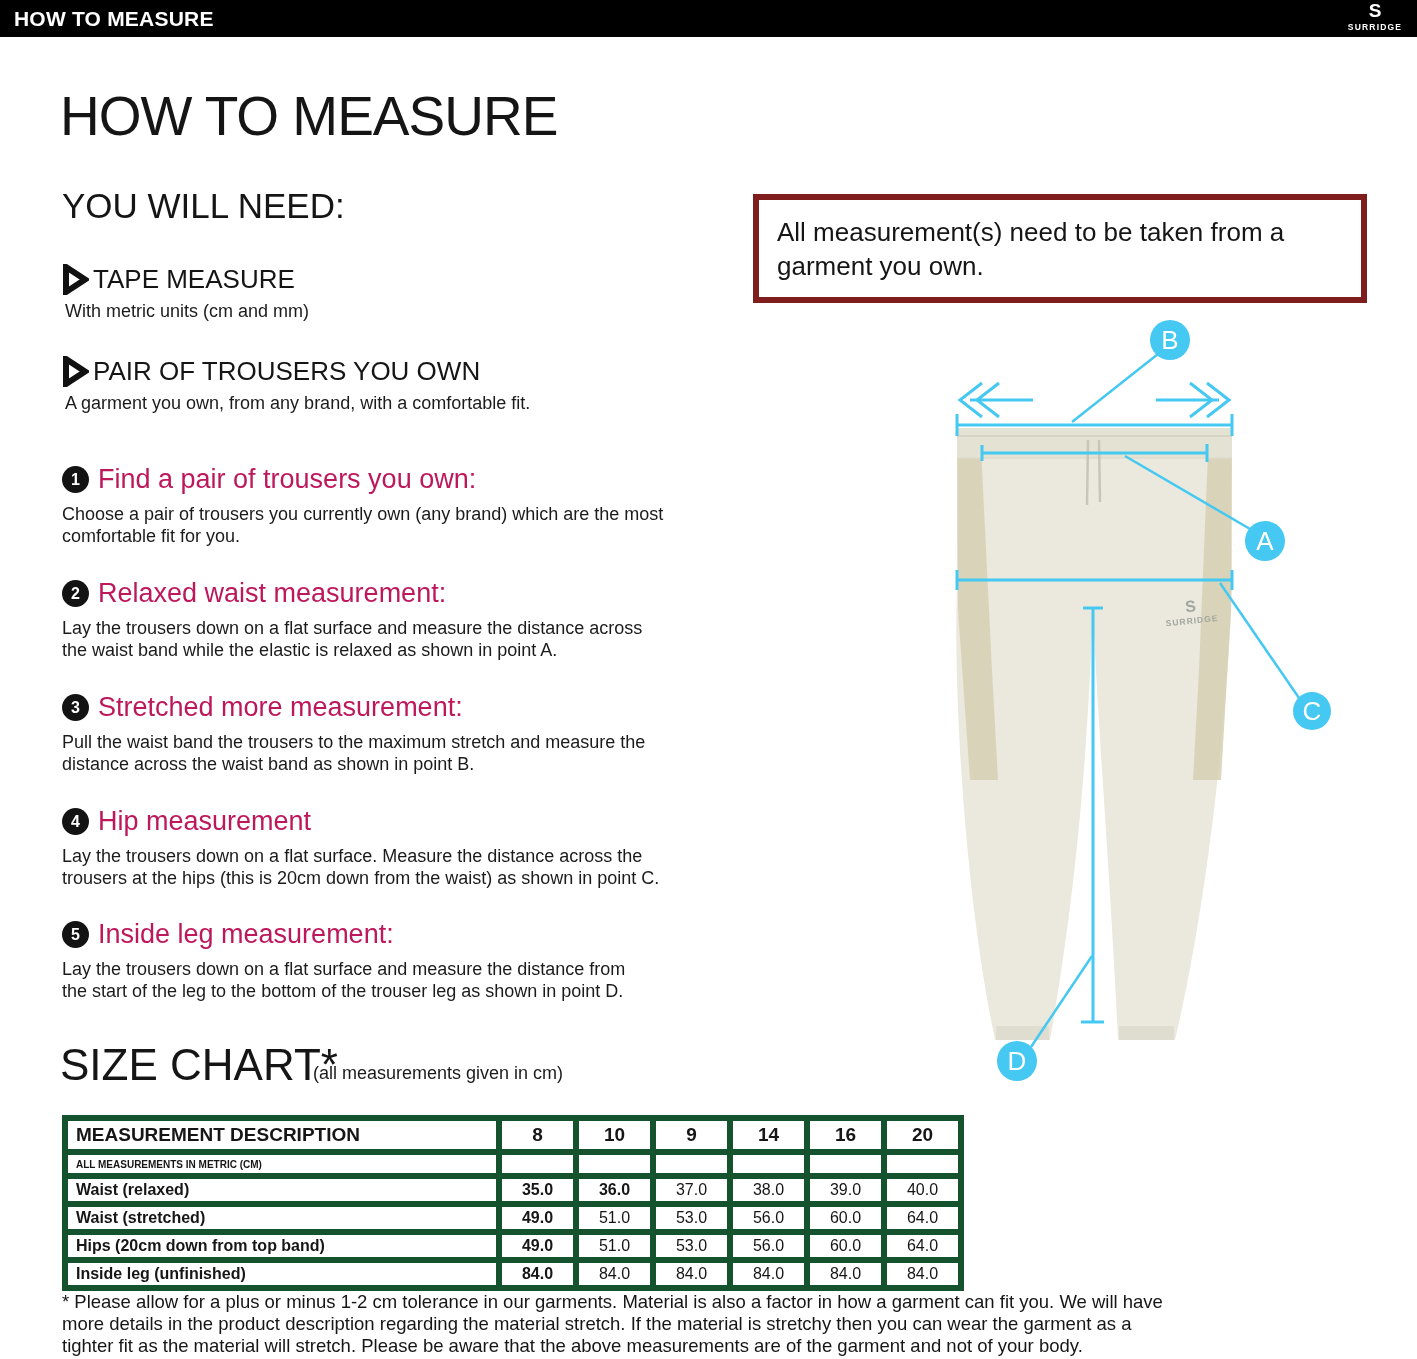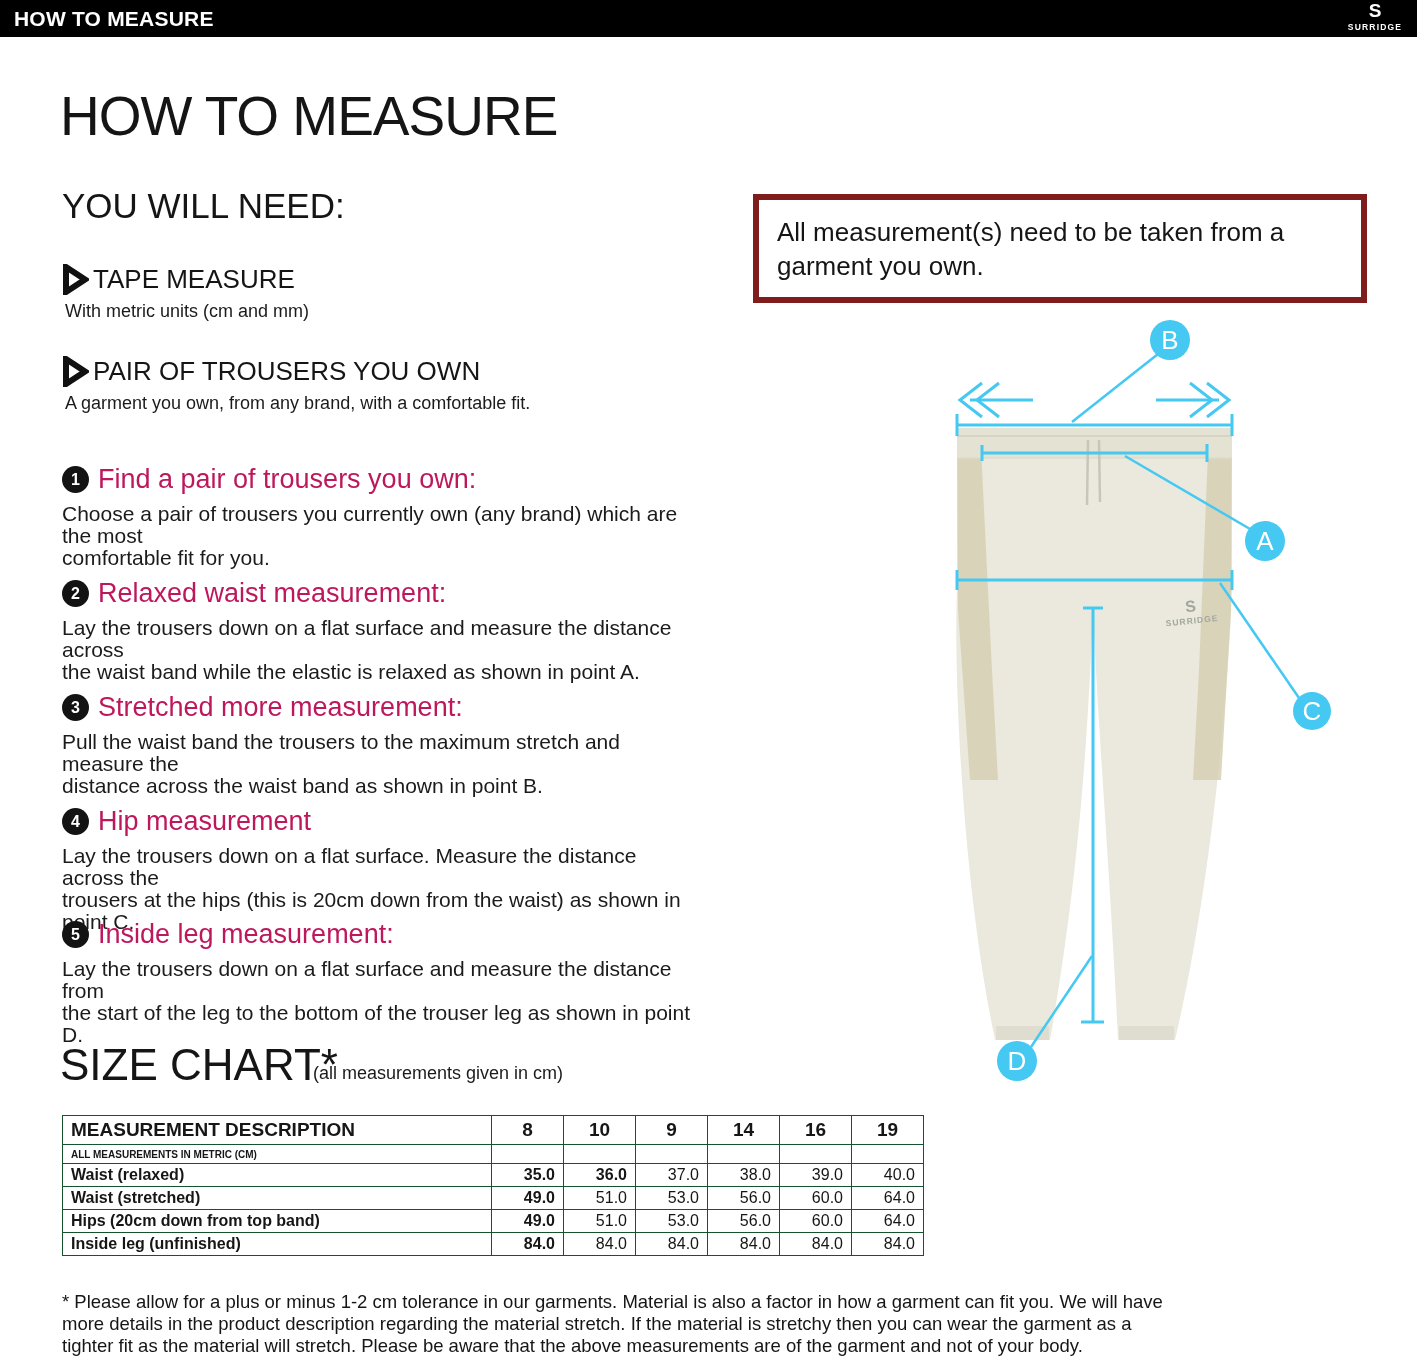--- a/index.html
+++ b/index.html
@@ -35,46 +35,46 @@
   
   .step{position:absolute;left:62px;width:640px;}
   .step-head{display:flex;align-items:center;gap:9px;}
   .step-badge{
     width:27px;height:27px;border-radius:50%;background:#131313;color:#fff;
     display:inline-flex;align-items:center;justify-content:center;
     font-size:16px;font-weight:700;flex:0 0 27px;
   }
   .step-heading{font-size:27px;font-weight:400;color:#be185d;}
   .step-body{
-    font-size:21px;line-height:22px;margin-top:8px;color:#1b1b1b;
+    font-size:18px;line-height:22px;margin-top:8px;color:#1b1b1b;
     white-space:pre-line;
   }
   
   .note-box{
     position:absolute;left:753px;top:194px;width:566px;height:67px;
     border:6px solid #7f1d1d;padding:15px 18px;
     font-size:26px;line-height:34px;white-space:pre-line;color:#151515;
   }
   
   .size-chart-heading{
     position:absolute;left:60px;top:1040px;margin:0;
     font-size:44px;font-weight:400;color:#151515;
   }
   .size-chart-sub{position:absolute;left:313px;top:1063px;font-size:18px;color:#1b1b1b;}
   table.size-table{position:absolute;left:62px;top:1115px;border-collapse:collapse;table-layout:fixed;}
   table.size-table td, table.size-table th{
-    border:1px solid #14532d;padding:0 8px;overflow:hidden;white-space:nowrap;
+    border:6px solid #14532d;padding:0 8px;overflow:hidden;white-space:nowrap;
     background:#fff;color:#161616;
   }
   th.desc-h{width:412px;text-align:left;font-size:19px;font-weight:700;height:28px;}
   th.size-h{width:55px;text-align:center;font-size:19px;font-weight:700;}
   td.note-cell{font-size:10px;font-weight:700;height:18px;}
   tr.data-row td{height:22px;}
   td.row-label{font-size:16px;font-weight:700;text-align:left;}
-  td.val{font-size:16px;text-align:right;font-weight:400;}
+  td.val{font-size:16px;text-align:center;font-weight:400;}
   td.val.b{font-weight:700;}
   
   .footnote{
     position:absolute;left:62px;top:1291px;width:1312px;
     font-size:18.5px;line-height:22px;white-space:pre-line;color:#161616;
   }
   
   .figure{position:absolute;left:900px;top:310px;width:480px;height:780px;}
   .label-letter{
     font-family:"Liberation Sans",sans-serif;font-size:26px;fill:#ffffff;
@@ -255,21 +255,21 @@
 <div class="size-chart-sub">(all measurements given in cm)</div>
 <table class="size-table">
   <thead>
       <tr id="size-table-head">
         <th class="desc-h">MEASUREMENT DESCRIPTION</th>
         <th class="size-h">8</th>
         <th class="size-h">10</th>
         <th class="size-h">9</th>
         <th class="size-h">14</th>
         <th class="size-h">16</th>
-        <th class="size-h">19</th>
+        <th class="size-h">20</th>
       </tr>
     </thead>
   <tbody id="size-table-body">
       <tr>
         <td class="note-cell">ALL MEASUREMENTS IN METRIC (CM)</td>
         <td></td>
         <td></td>
         <td></td>
         <td></td>
         <td></td>

